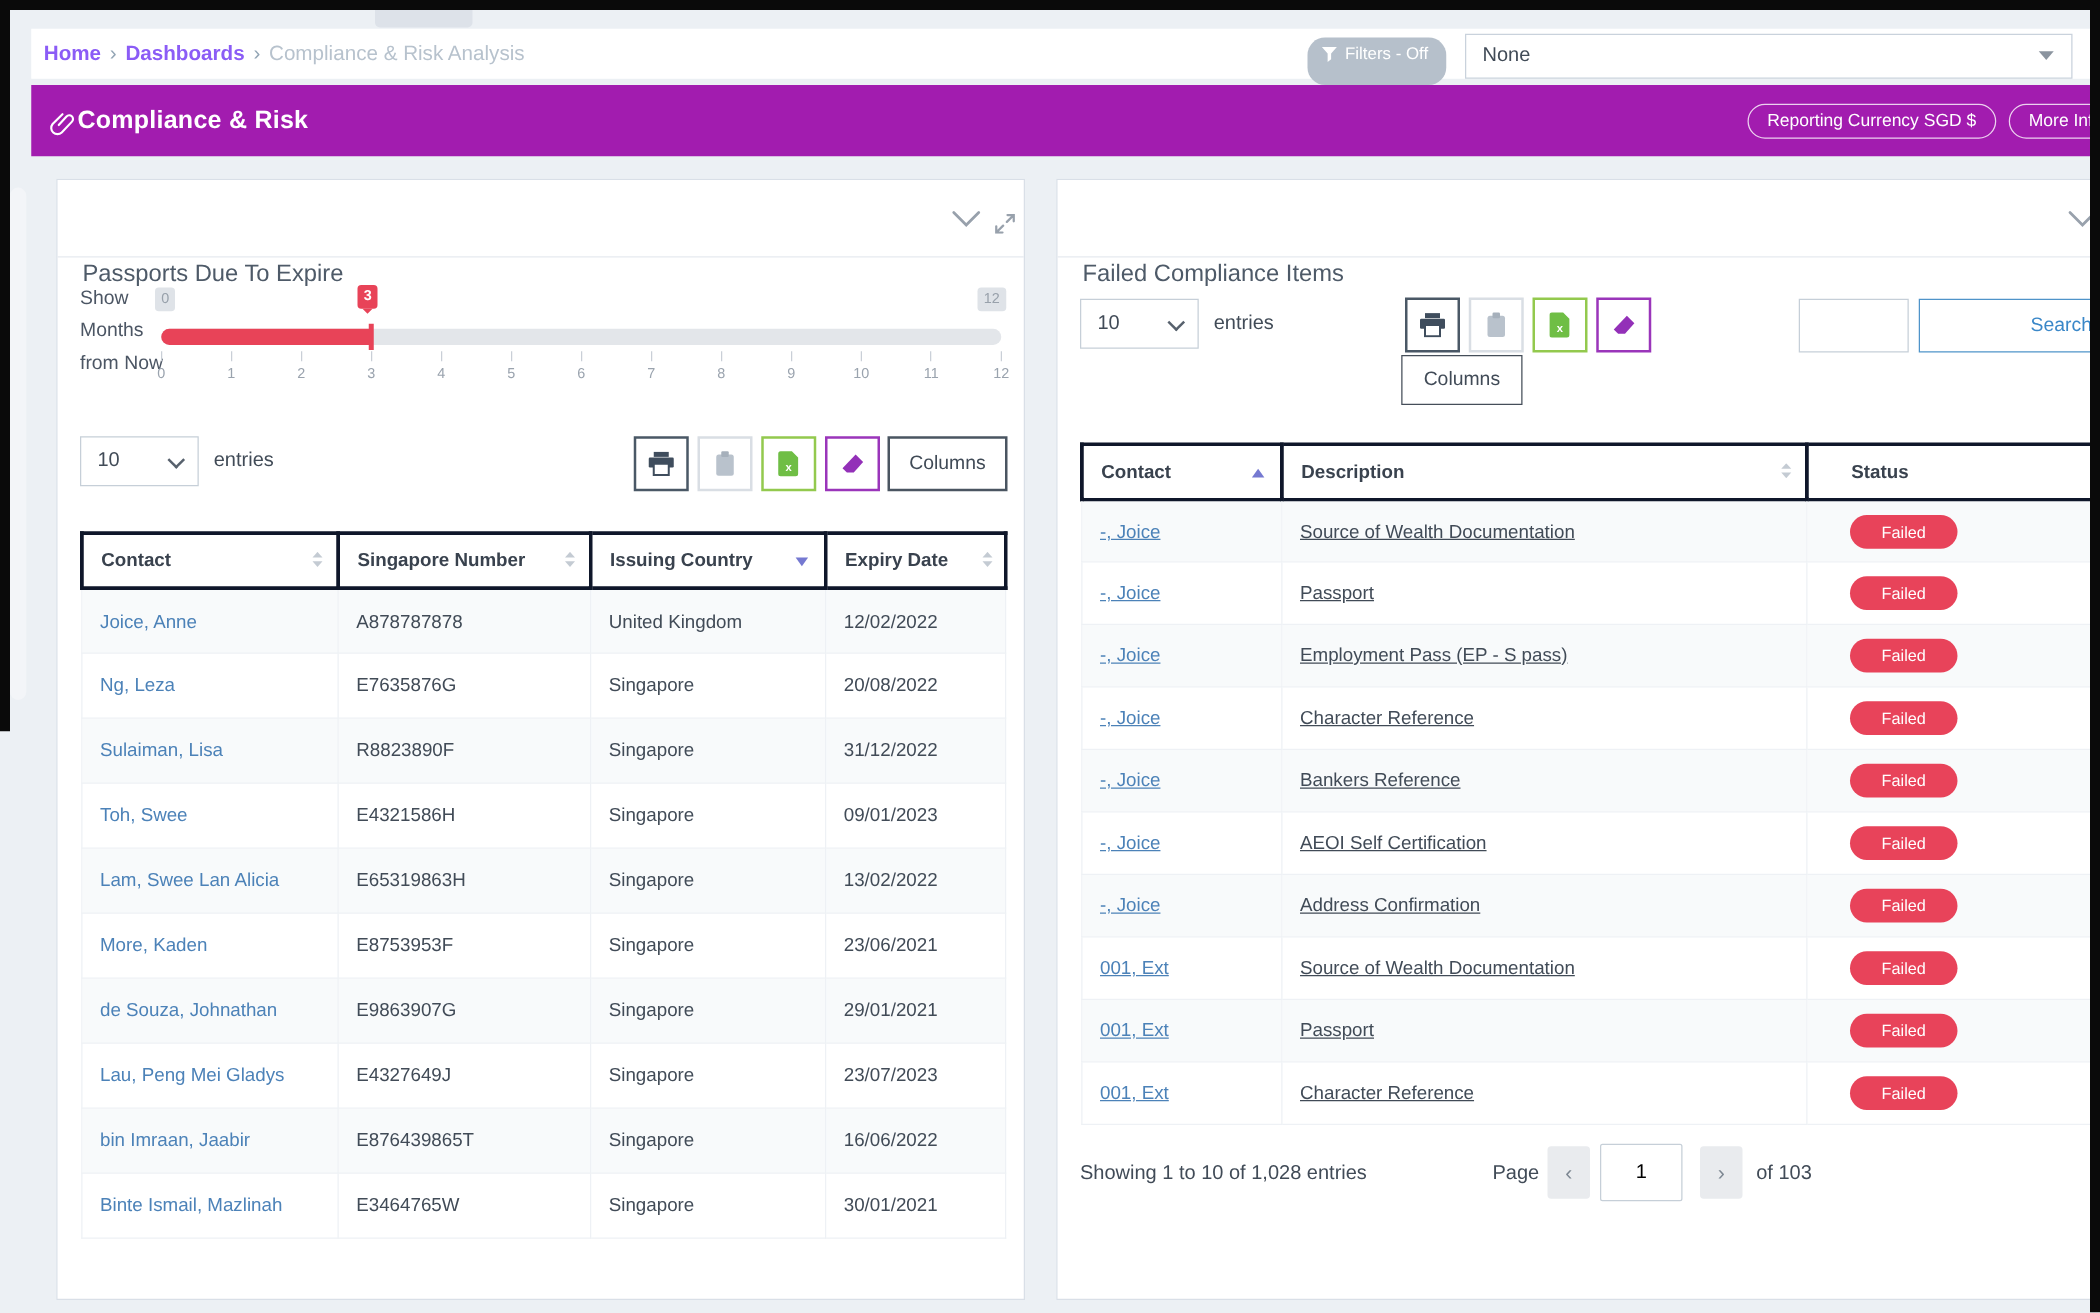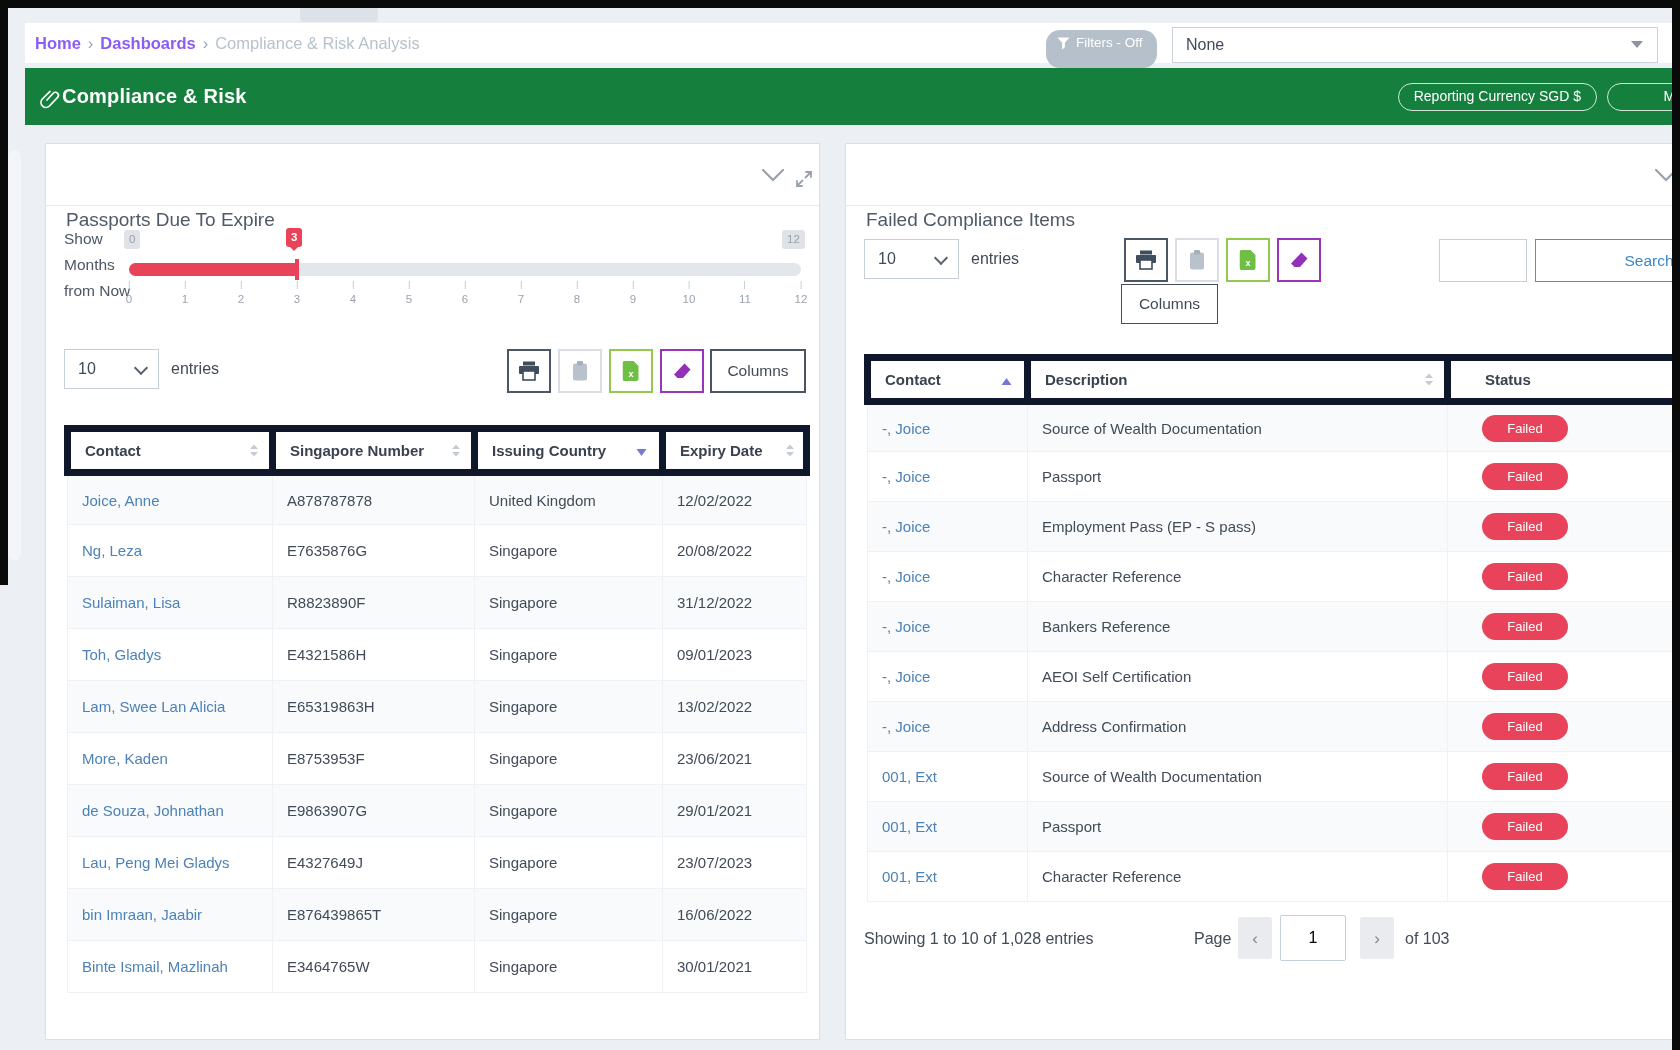--- a/index.html
+++ b/index.html
@@ -23,21 +23,21 @@
   .crumb-current{color:#b7c2cd;}
   .filters-pill{position:absolute;left:1021px;top:7px;height:26px;background:#b6c0cb;border-radius:14px;
     color:#fff;font-size:13.5px;line-height:26px;padding:0 14px 12px 30px;cursor:pointer;}
   .filters-pill svg{position:absolute;left:11px;top:7px;}
   .none-select{position:absolute;left:1147px;top:4px;width:484px;height:34px;background:#fff;border:1px solid #c9d2dc;cursor:pointer;}
   .none-select .val{position:absolute;left:13px;top:0;line-height:34px;font-size:16px;color:#414b57;}
   .none-select .caret{position:absolute;right:14px;top:13px;width:0;height:0;
     border-left:6px solid transparent;border-right:6px solid transparent;border-top:7px solid #8b949f;}
 
   
-  .page-header{position:absolute;left:25px;top:68px;width:1647px;height:57px;background:#15803d;z-index:2;text-align:center;}
+  .page-header{position:absolute;left:25px;top:68px;width:1647px;height:57px;background:#a21caf;z-index:2;}
   .page-header .ptitle{position:absolute;left:37px;top:0;line-height:57px;color:#fff;font-size:20px;font-weight:600;letter-spacing:.2px;}
   .clip-icon{position:absolute;left:14px;top:19px;}
   .hpill{position:absolute;top:15px;height:26px;border:1px solid rgba(255,255,255,.8);border-radius:14px;
     color:#fff;font-size:14px;line-height:25px;padding:0 15px;white-space:nowrap;cursor:pointer;}
   .hpill.currency{right:75px;}
   .hpill.more{left:1582px;width:140px;}
 
   
   .card{position:absolute;top:143px;background:#fff;border:1px solid #d9dfe7;z-index:1;box-sizing:border-box;}
   .card.leftc{left:45px;width:775px;height:897px;}
@@ -77,24 +77,24 @@
     text-align:center;line-height:40px;font-size:15.5px;color:#414b57;cursor:pointer;}
   .columns-tip{position:absolute;width:97px;height:40px;background:#fff;border:1px solid #454e59;box-sizing:border-box;
     text-align:center;line-height:38px;font-size:15.5px;color:#414b57;z-index:5;}
   .search-input{position:absolute;width:88px;height:43px;border:1px solid #c6cfd8;box-sizing:border-box;font-size:16px;padding:0 8px;outline:none;font-family:"Liberation Sans",sans-serif;}
   .search-btn{position:absolute;height:43px;background:#fff;border:1px solid #4f94c9;box-sizing:border-box;
     color:#3a87c8;font-size:15.5px;text-align:center;line-height:41px;cursor:pointer;}
 
   
   table.grid{position:absolute;border-collapse:collapse;table-layout:fixed;font-size:15px;color:#414b57;}
   table.grid th{font-weight:700;color:#39424e;text-align:left;padding:0 0 0 14px;height:44px;
-    border:7px solid #0f172a;position:relative;background:#fff;box-sizing:border-box;}
+    border:3px solid #0f172a;position:relative;background:#fff;box-sizing:border-box;}
   table.grid td{padding:0 0 0 14px;border:1px solid #eef1f5;box-sizing:border-box;overflow:hidden;white-space:nowrap;}
   .leftc table.grid td{height:52px;}
-  .rightc table.grid td{height:50px;}
+  .rightc table.grid td{height:50px;text-decoration:underline;}
   table.grid tr:nth-child(odd) td{background:#f8fafb;}
   td.link{color:#4c82b8;cursor:pointer;}
   .sort{position:absolute;top:50%;transform:translateY(-50%);}
   .lt{left:18px;top:281px;width:739px;}
   .rt{left:18px;top:210px;width:816px;}
   .lt col.c0{width:205px;}.lt col.c1{width:202px;}.lt col.c2{width:188px;}.lt col.c3{width:144px;}
   .rt col.c0{width:160px;}.rt col.c1{width:420px;}.rt col.c2{width:236px;}
   .rt th.status-h,.rt td.status-c{padding-left:34px;}
   .pill-failed{display:inline-block;width:86px;height:27px;line-height:27px;background:#e8435a;color:#fff;
     border-radius:14px;text-align:center;font-size:13px;}
@@ -308,21 +308,21 @@
           <td>Singapore</td>
           <td>20/08/2022</td>
         </tr>
         <tr>
           <td class="link">Sulaiman, Lisa</td>
           <td>R8823890F</td>
           <td>Singapore</td>
           <td>31/12/2022</td>
         </tr>
         <tr>
-          <td class="link">Toh, Gladys</td>
+          <td class="link">Toh, Swee</td>
           <td>E4321586H</td>
           <td>Singapore</td>
           <td>09/01/2023</td>
         </tr>
         <tr>
           <td class="link">Lam, Swee Lan Alicia</td>
           <td>E65319863H</td>
           <td>Singapore</td>
           <td>13/02/2022</td>
         </tr>

